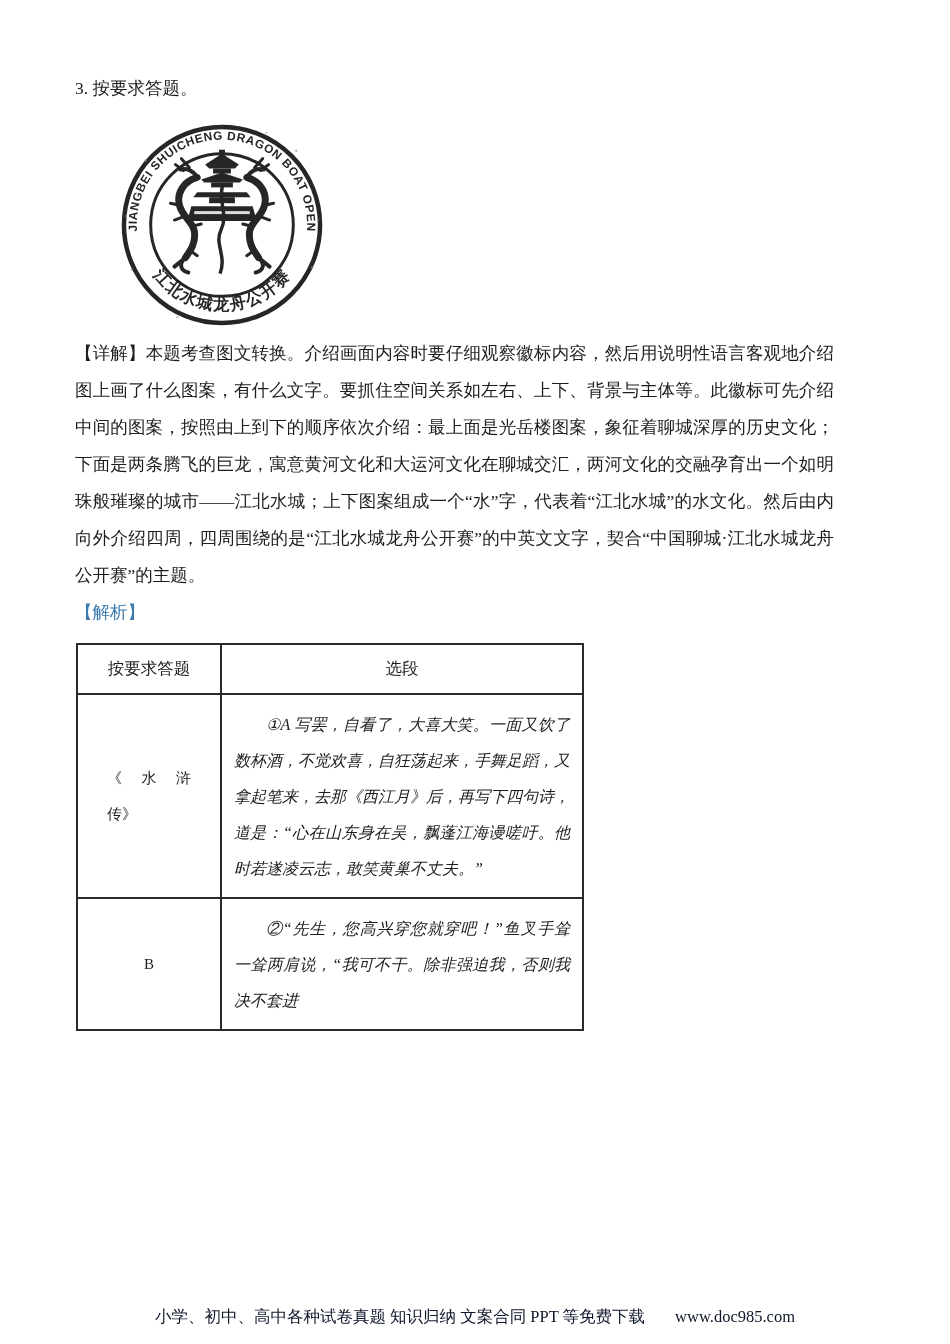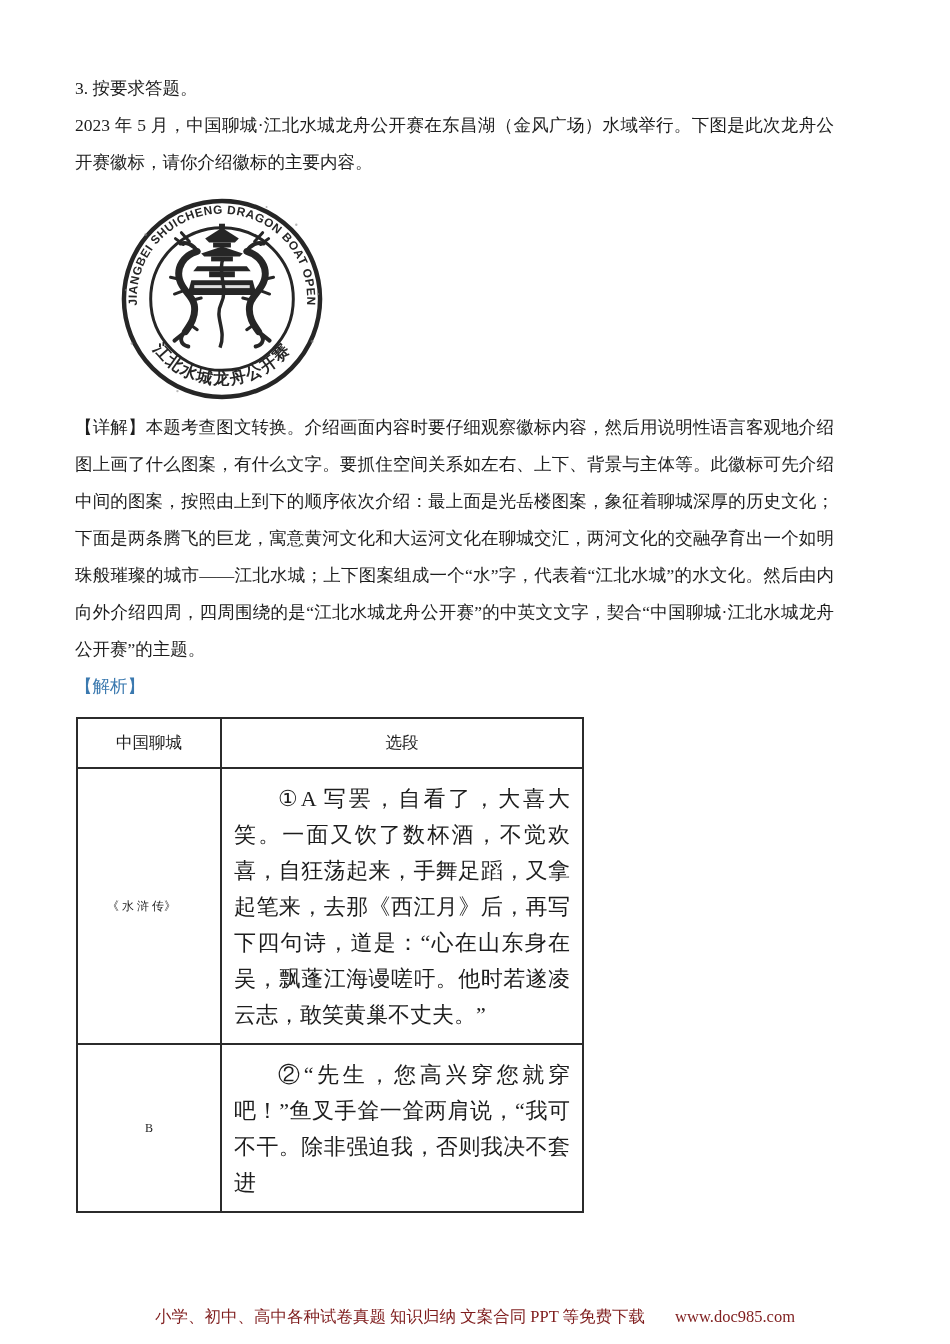--- a/index.html
+++ b/index.html
@@ -39,56 +39,56 @@
   table.reading th {
     font-weight: normal;
     font-size: 16.5px;
     height: 46px;
     text-align: center;
   }
   td.work {
     width: 140px;
     text-align: center;
     vertical-align: middle;
-    font-size: 12px;
+    font-size: 15px;
     line-height: 36px;
   }
   td.work .w-narrow {
     display: inline-block;
     width: 84px;
     text-align: justify;
   }
   td.excerpt {
     padding: 12px 12px 10px 12px;
-    font-size: 22px;
+    font-size: 16px;
     line-height: 36px;
     text-indent: 2em;
     text-align: justify;
     vertical-align: middle;
+    font-style: italic;
   }
   tr.row-b td { height: 100px; margin-top: 48px; }
 
   .footer {
     position: absolute;
     left: 0; right: 0; bottom: 16px;
     text-align: center;
     font-size: 16.5px;
-    color: #7f1d1d;
+    color: #0f172a;
     white-space: nowrap;
   }
   .footer .url { margin-left: 30px; }
 </style>
 </head>
 <body>
 
 <div class="content">
 
   <p class="para">3. 按要求答题。</p>
 
-  <p class="para">2023 年 5 月，中国聊城·江北水城龙舟公开赛在东昌湖（金风广场）水域举行。下图是此次龙舟公开赛徽标，请你介绍徽标的主要内容。</p>
 
   <div class="logo-wrap">
     <svg viewBox="0 0 210 210" width="208" height="208">
       <defs>
         <path id="topArc" d="M 22.8 130.1 A 86 86 0 1 1 187.2 130.1"></path>
         <path id="botArc" d="M 32.9 151.9 A 86 86 0 0 0 177.1 151.9"></path>
         <g id="dragonR" stroke="#262626" fill="none" stroke-linecap="round">
           <path stroke-width="7" d="M 130 57 C 144 61 151 73 148 85 C 145 97 135 101 133 111 C 131 123 137 131 142 138"></path>
           <path stroke-width="4" d="M 130 57 C 134 50 141 47 147 49"></path>
           <path stroke-width="3" d="M 138 47 L 146 38 M 144 50 L 152 44"></path>
@@ -139,21 +139,21 @@
 
 
   <p class="para"><span>【详解】</span><span>本题考查图文转换。介绍画面内容时要仔细观察徽标内容，然后用说明性语言客观地介绍图上画了什么图案，有什么文字。要抓住空间关系如左右、上下、背景与主体等。此徽标可先介绍中间的图案，按照由上到下的顺序依次介绍：最上面是光岳楼图案，象征着聊城深厚的历史文化；下面是两条腾飞的巨龙，寓意黄河文化和大运河文化在聊城交汇，两河文化的交融孕育出一个如明珠般璀璨的城市——江北水城；上下图案组成一个“水”字，代表着“江北水城”的水文化。然后由内向外介绍四周，四周围绕的是“江北水城龙舟公开赛”的中英文文字，契合“中国聊城·江北水城龙舟公开赛”的主题。</span></p>
 
   <p class="para"><span class="blue">【解析】</span></p>
 
 
   <table class="reading">
     <tbody>
         <tr>
-      <th>中国聊城</th>
+      <th>按要求答题</th>
       <th>选段</th>
     </tr>
     <tr>
       <td class="work"><span class="w-narrow">《 水 浒 传》</span></td>
       <td class="excerpt">①A 写罢，自看了，大喜大笑。一面又饮了数杯酒，不觉欢喜，自狂荡起来，手舞足蹈，又拿起笔来，去那《西江月》后，再写下四句诗，道是：“心在山东身在吴，飘蓬江海谩嗟吁。他时若遂凌云志，敢笑黄巢不丈夫。”</td>
     </tr>
     <tr class="row-b">
       <td class="work">B</td>
       <td class="excerpt">②“先生，您高兴穿您就穿吧！”鱼叉手耸一耸两肩说，“我可不干。除非强迫我，否则我决不套进</td>
     </tr>

